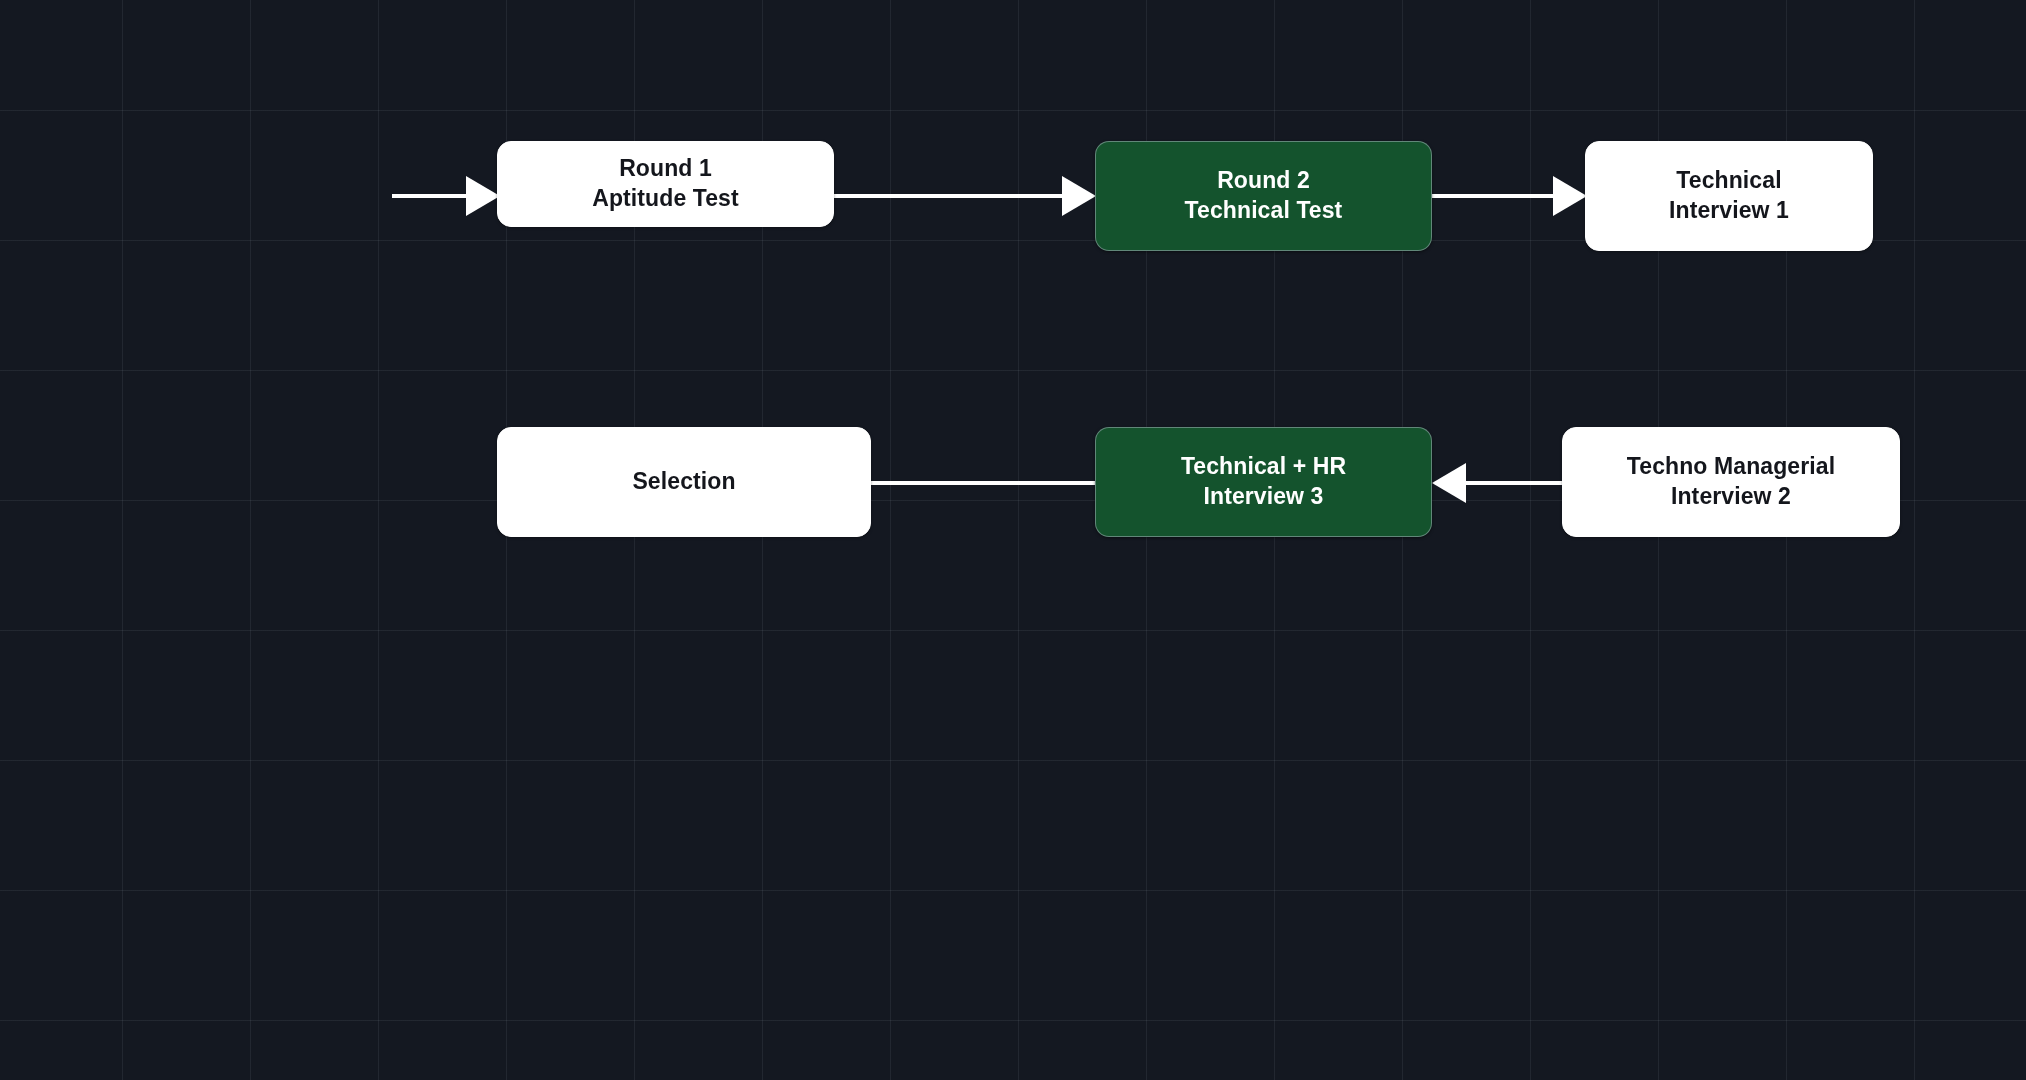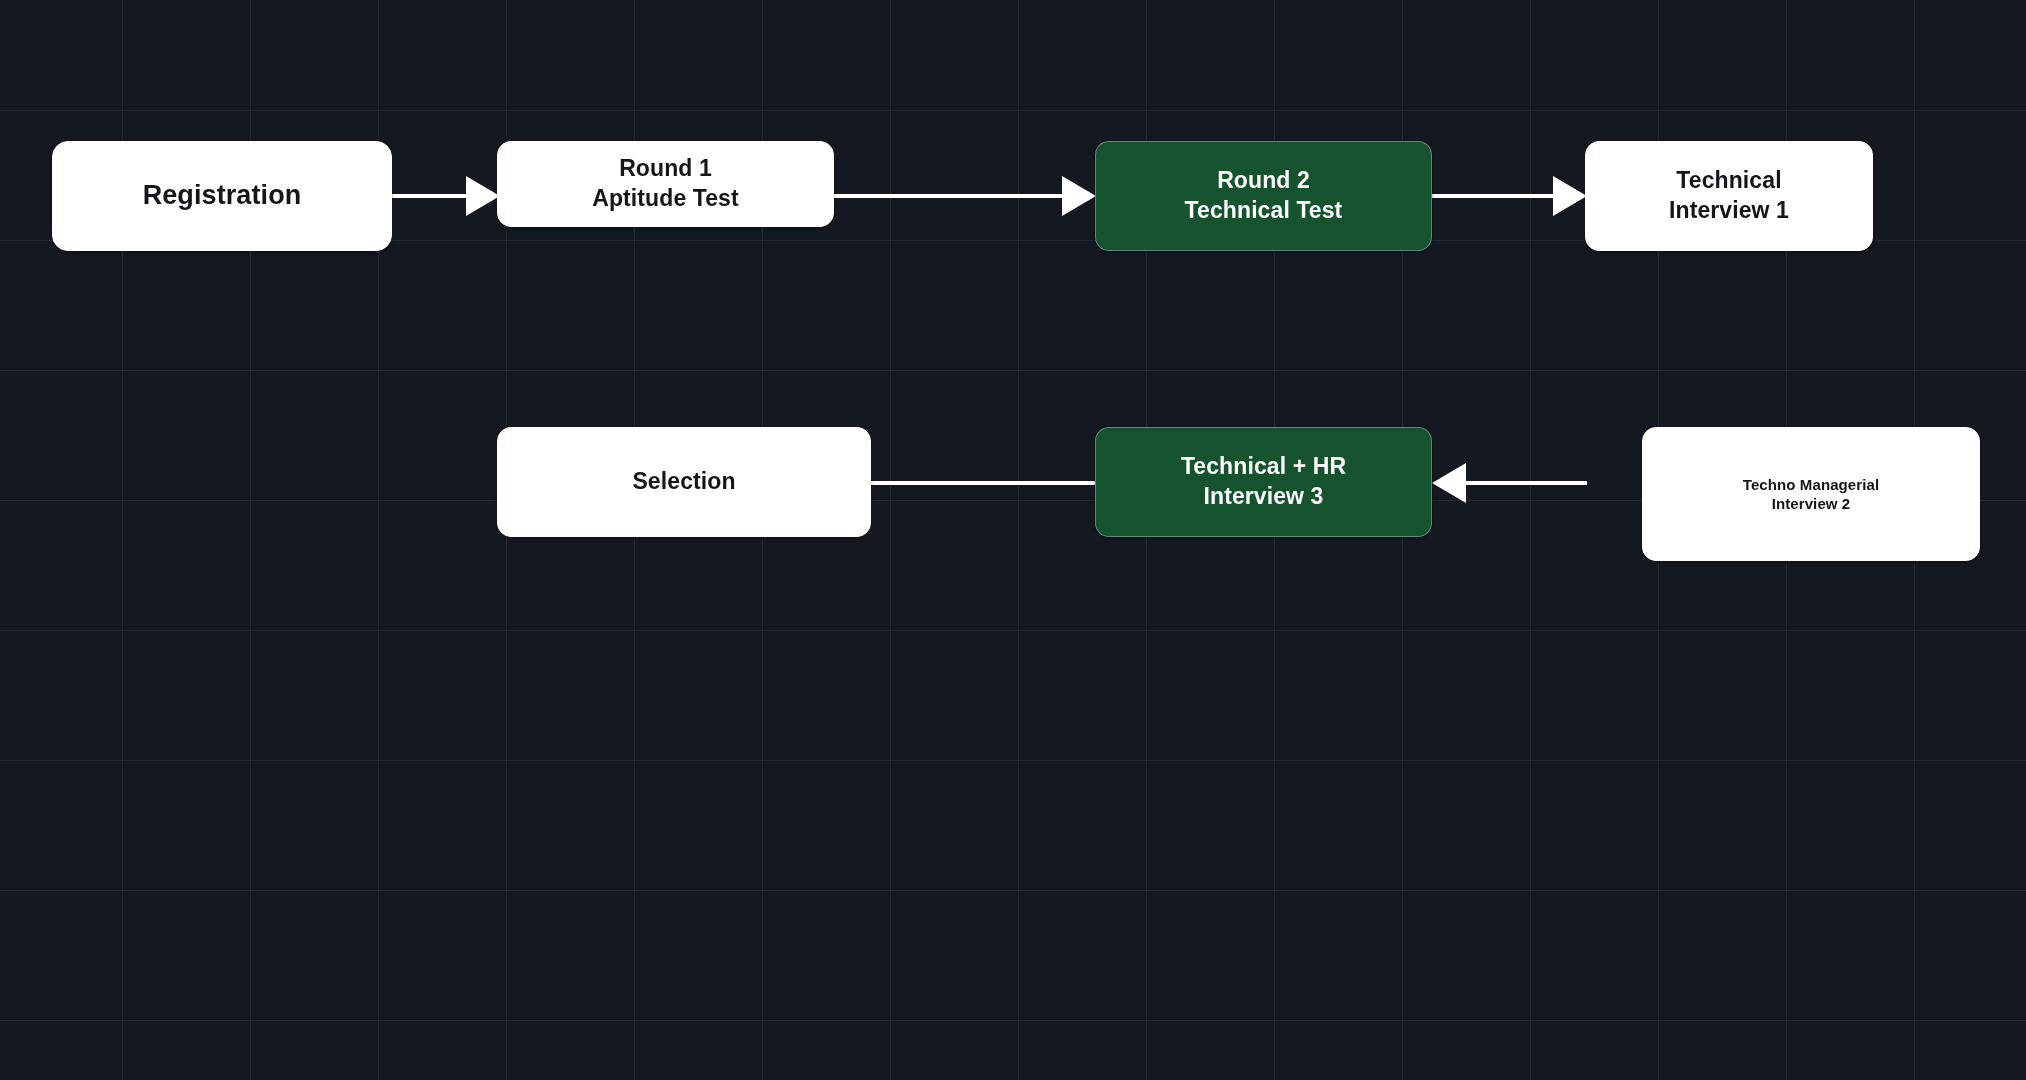--- a/index.html
+++ b/index.html
@@ -70,21 +70,21 @@
     white-space: pre-line;
   }
 
   
   .n-registration { left: 52px;   top: 141px; width: 340px; height: 110px; font-size: 27px; border-radius: 16px; }
   .n-round1       { left: 497px;  top: 141px; width: 337px; height: 86px; font-size: 23px; }
   .n-round2       { left: 1095px; top: 141px; width: 337px; height: 110px; font-size: 23px; }
   .n-tech1        { left: 1585px; top: 141px; width: 288px; height: 110px; font-size: 23px; }
   .n-selection    { left: 497px;  top: 427px; width: 374px; height: 110px; font-size: 23px; }
   .n-techhr3      { left: 1095px; top: 427px; width: 337px; height: 110px; font-size: 23px; align-items: center; }
-  .n-techno2      { left: 1642px; top: 427px; width: 338px; height: 134px; font-size: 15px; }
+  .n-techno2      { left: 1562px; top: 427px; width: 338px; height: 110px; font-size: 23px; }
 
   
   .edge {
     position: absolute;
     height: 40px;
     z-index: 2;
     display: flex;
     align-items: center;
   }
 
@@ -135,23 +135,20 @@
   .e5 { left: 1432px; top: 463px; width: 155px; }
   .e5 .edge-line { left: 32px; right: 0; }
 </style>
 </head>
 <body>
 
 <div id="grid-layer"></div>
 
 <div id="flow-canvas">
 
-  <div class="node light n-registration">
-    <span class="node-label">Registration</span>
-  </div>
 
   <div class="node light n-round1">
     <span class="node-label">Round 1
 Aptitude Test</span>
   </div>
 
   <div class="node dark n-round2">
     <span class="node-label">Round 2
 Technical Test</span>
   </div>

